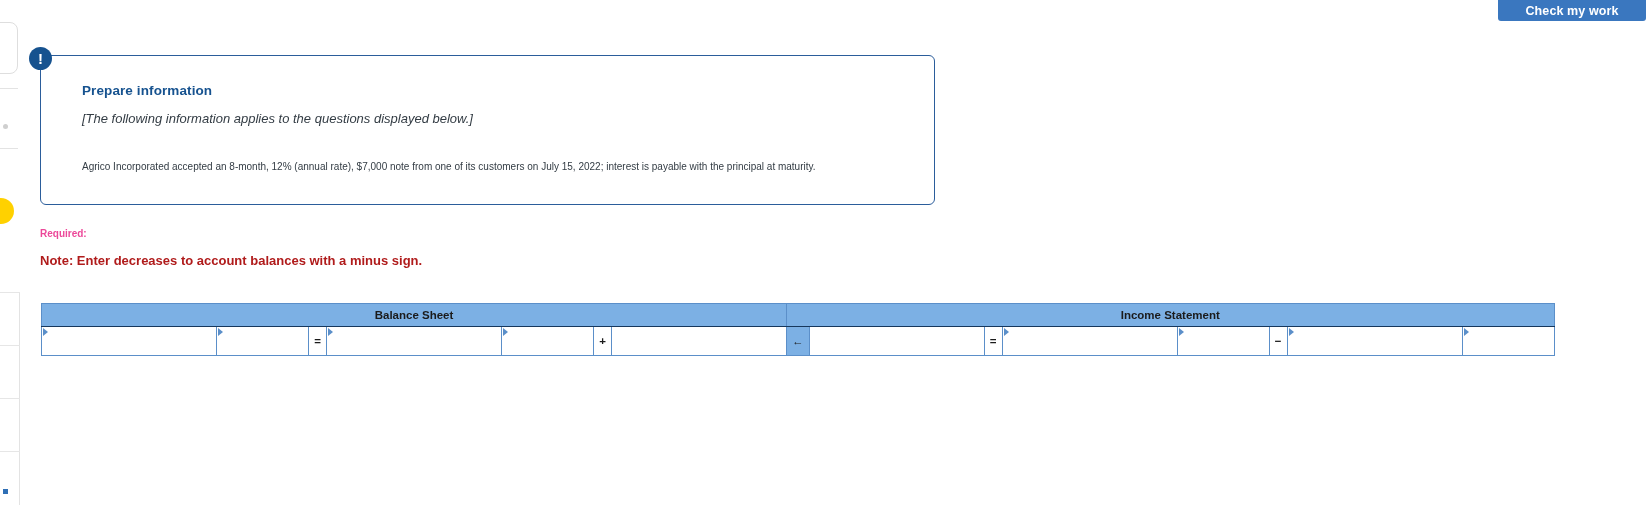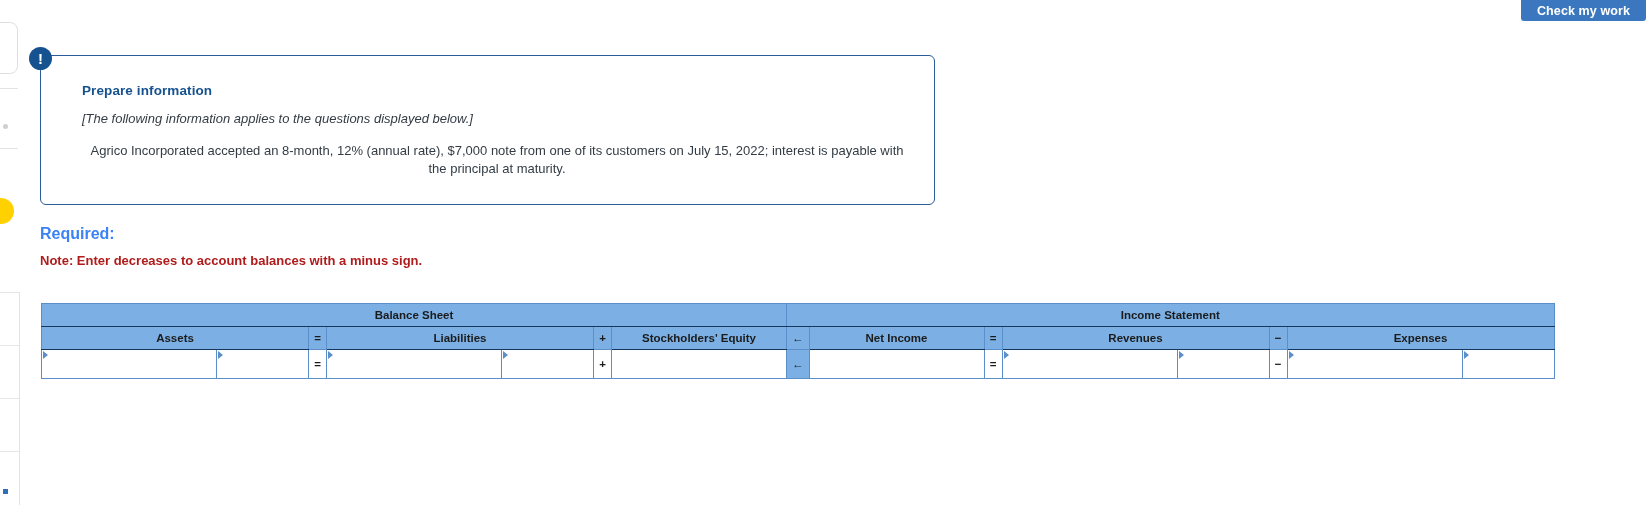--- a/index.html
+++ b/index.html
@@ -28,21 +28,21 @@
     left: -12px; top: 198px; width: 26px; height: 26px;
     border-radius: 50%; background:#ffd100;
   }
   .sb-vline { left: 19px; top: 292px; width: 1px; height: 213px; background:#e3e3e3; }
   .sb-hline { left: 0px; width: 20px; height:1px; background:#e6e6e6; }
   .sb-bluedot { left: 3px; top: 489px; width:5px; height:5px; background:#2f6fb5; }
 
   
   .check-btn {
     position:absolute; right: 0px; top: 0px;
-    width: 125px; height: 21px;
+    width: 148px; height: 21px;
     background: #3a77bf; color:#fff;
     font-size: 12.5px; font-weight: bold;
     display:flex; align-items:center; justify-content:center;
     border: none; border-radius: 0 0 3px 3px;
     letter-spacing: 0.1px; cursor: pointer;
     font-family: "Liberation Sans", sans-serif;
   }
 
   
   .info-panel {
@@ -63,28 +63,28 @@
   .info-title {
     position:absolute; left: 41px; top: 27px;
     font-size: 13.5px; font-weight: bold; color:#16528f;
     letter-spacing: 0.1px;
   }
   .info-italic {
     position:absolute; left: 41px; top: 55px;
     font-size: 13px; font-style: italic; color:#333c44;
   }
   .info-body {
-    position:absolute; left: 41px; top: 86px;
+    position:absolute; left: 41px; top: 102px;
     width: 830px;
-    font-size: 13px; color:#333c44; line-height: 18px; text-align: center;
+    font-size: 10px; color:#333c44; line-height: 18px;
   }
 
   
   .req-block { position:absolute; left: 40px; top: 225px; }
-  .req-label { font-size: 16px; font-weight: bold; color:#3b82f6; line-height: 17px; }
+  .req-label { font-size: 10px; font-weight: bold; color:#ec4899; line-height: 17px; }
   .req-line { font-size: 13px; color:#2b2b2b; line-height: 17px; }
   .req-line b { font-weight: bold; color:#1b1b1b; }
   .req-note { font-size: 13px; font-weight: bold; color:#b01b1b; line-height: 17px; margin-top:10px; }
 
   
   .hm-wrap { position:absolute; left: 41px; top: 303px; }
   table.hm {
     border-collapse: collapse;
     table-layout: fixed;
     font-family: "Liberation Sans", sans-serif;
@@ -187,33 +187,20 @@
         <col style="width:175px">
           <col style="width:92px">
       </colgroup>
       <tbody>
 
         <tr>
           <td class="grp" colspan="7">Balance Sheet</td>
           <td class="grp" colspan="8">Income Statement</td>
         </tr>
 
-        <tr>
-          <td class="hdr" colspan="2">Assets</td>
-          <td class="op">=</td>
-          <td class="hdr" colspan="2">Liabilities</td>
-          <td class="op">+</td>
-          <td class="hdr">Stockholders' Equity</td>
-          <td class="op">←</td>
-          <td class="hdr">Net Income</td>
-          <td class="op">=</td>
-          <td class="hdr" colspan="2">Revenues</td>
-          <td class="op">−</td>
-          <td class="hdr" colspan="2">Expenses</td>
-        </tr>
 
         <tr class="inprow">
           <td class="sel-cell">
             <input class="cell-input" value="" style="">
           </td>
           <td class="sel-cell">
             <input class="cell-input" value="" style="">
           </td>
           <td class="op-cell-in">=</td>
           <td class="sel-cell">

